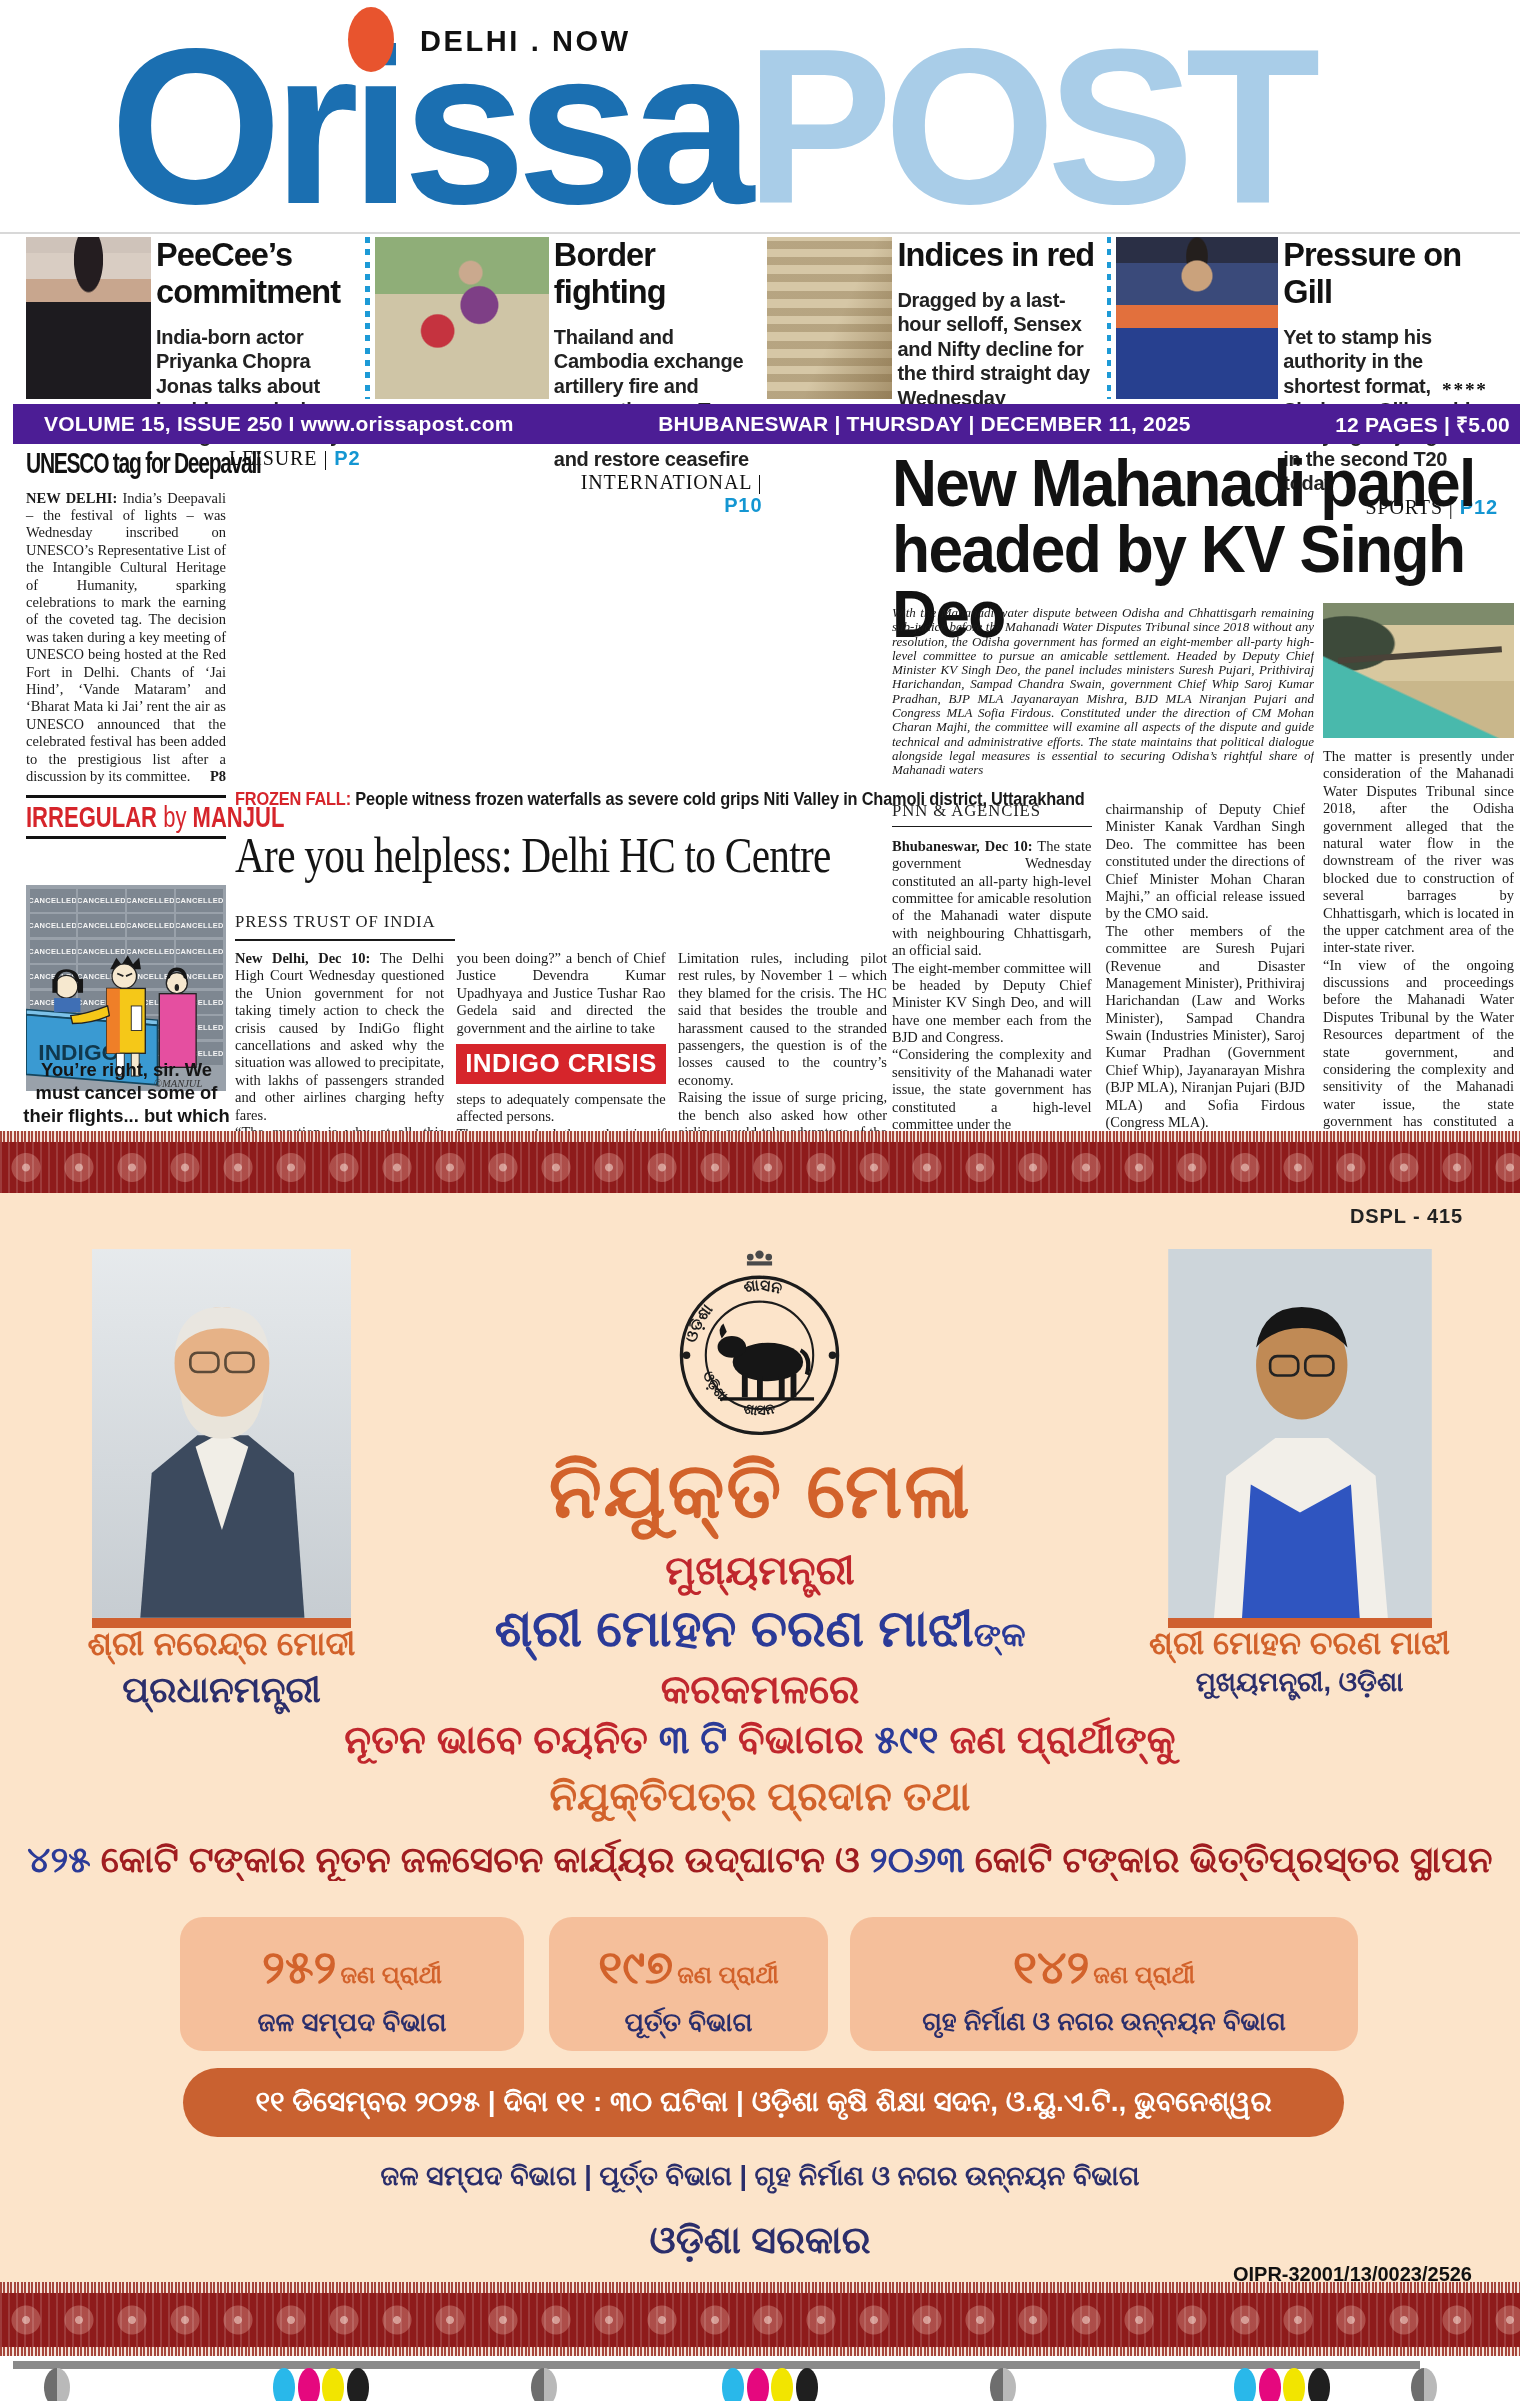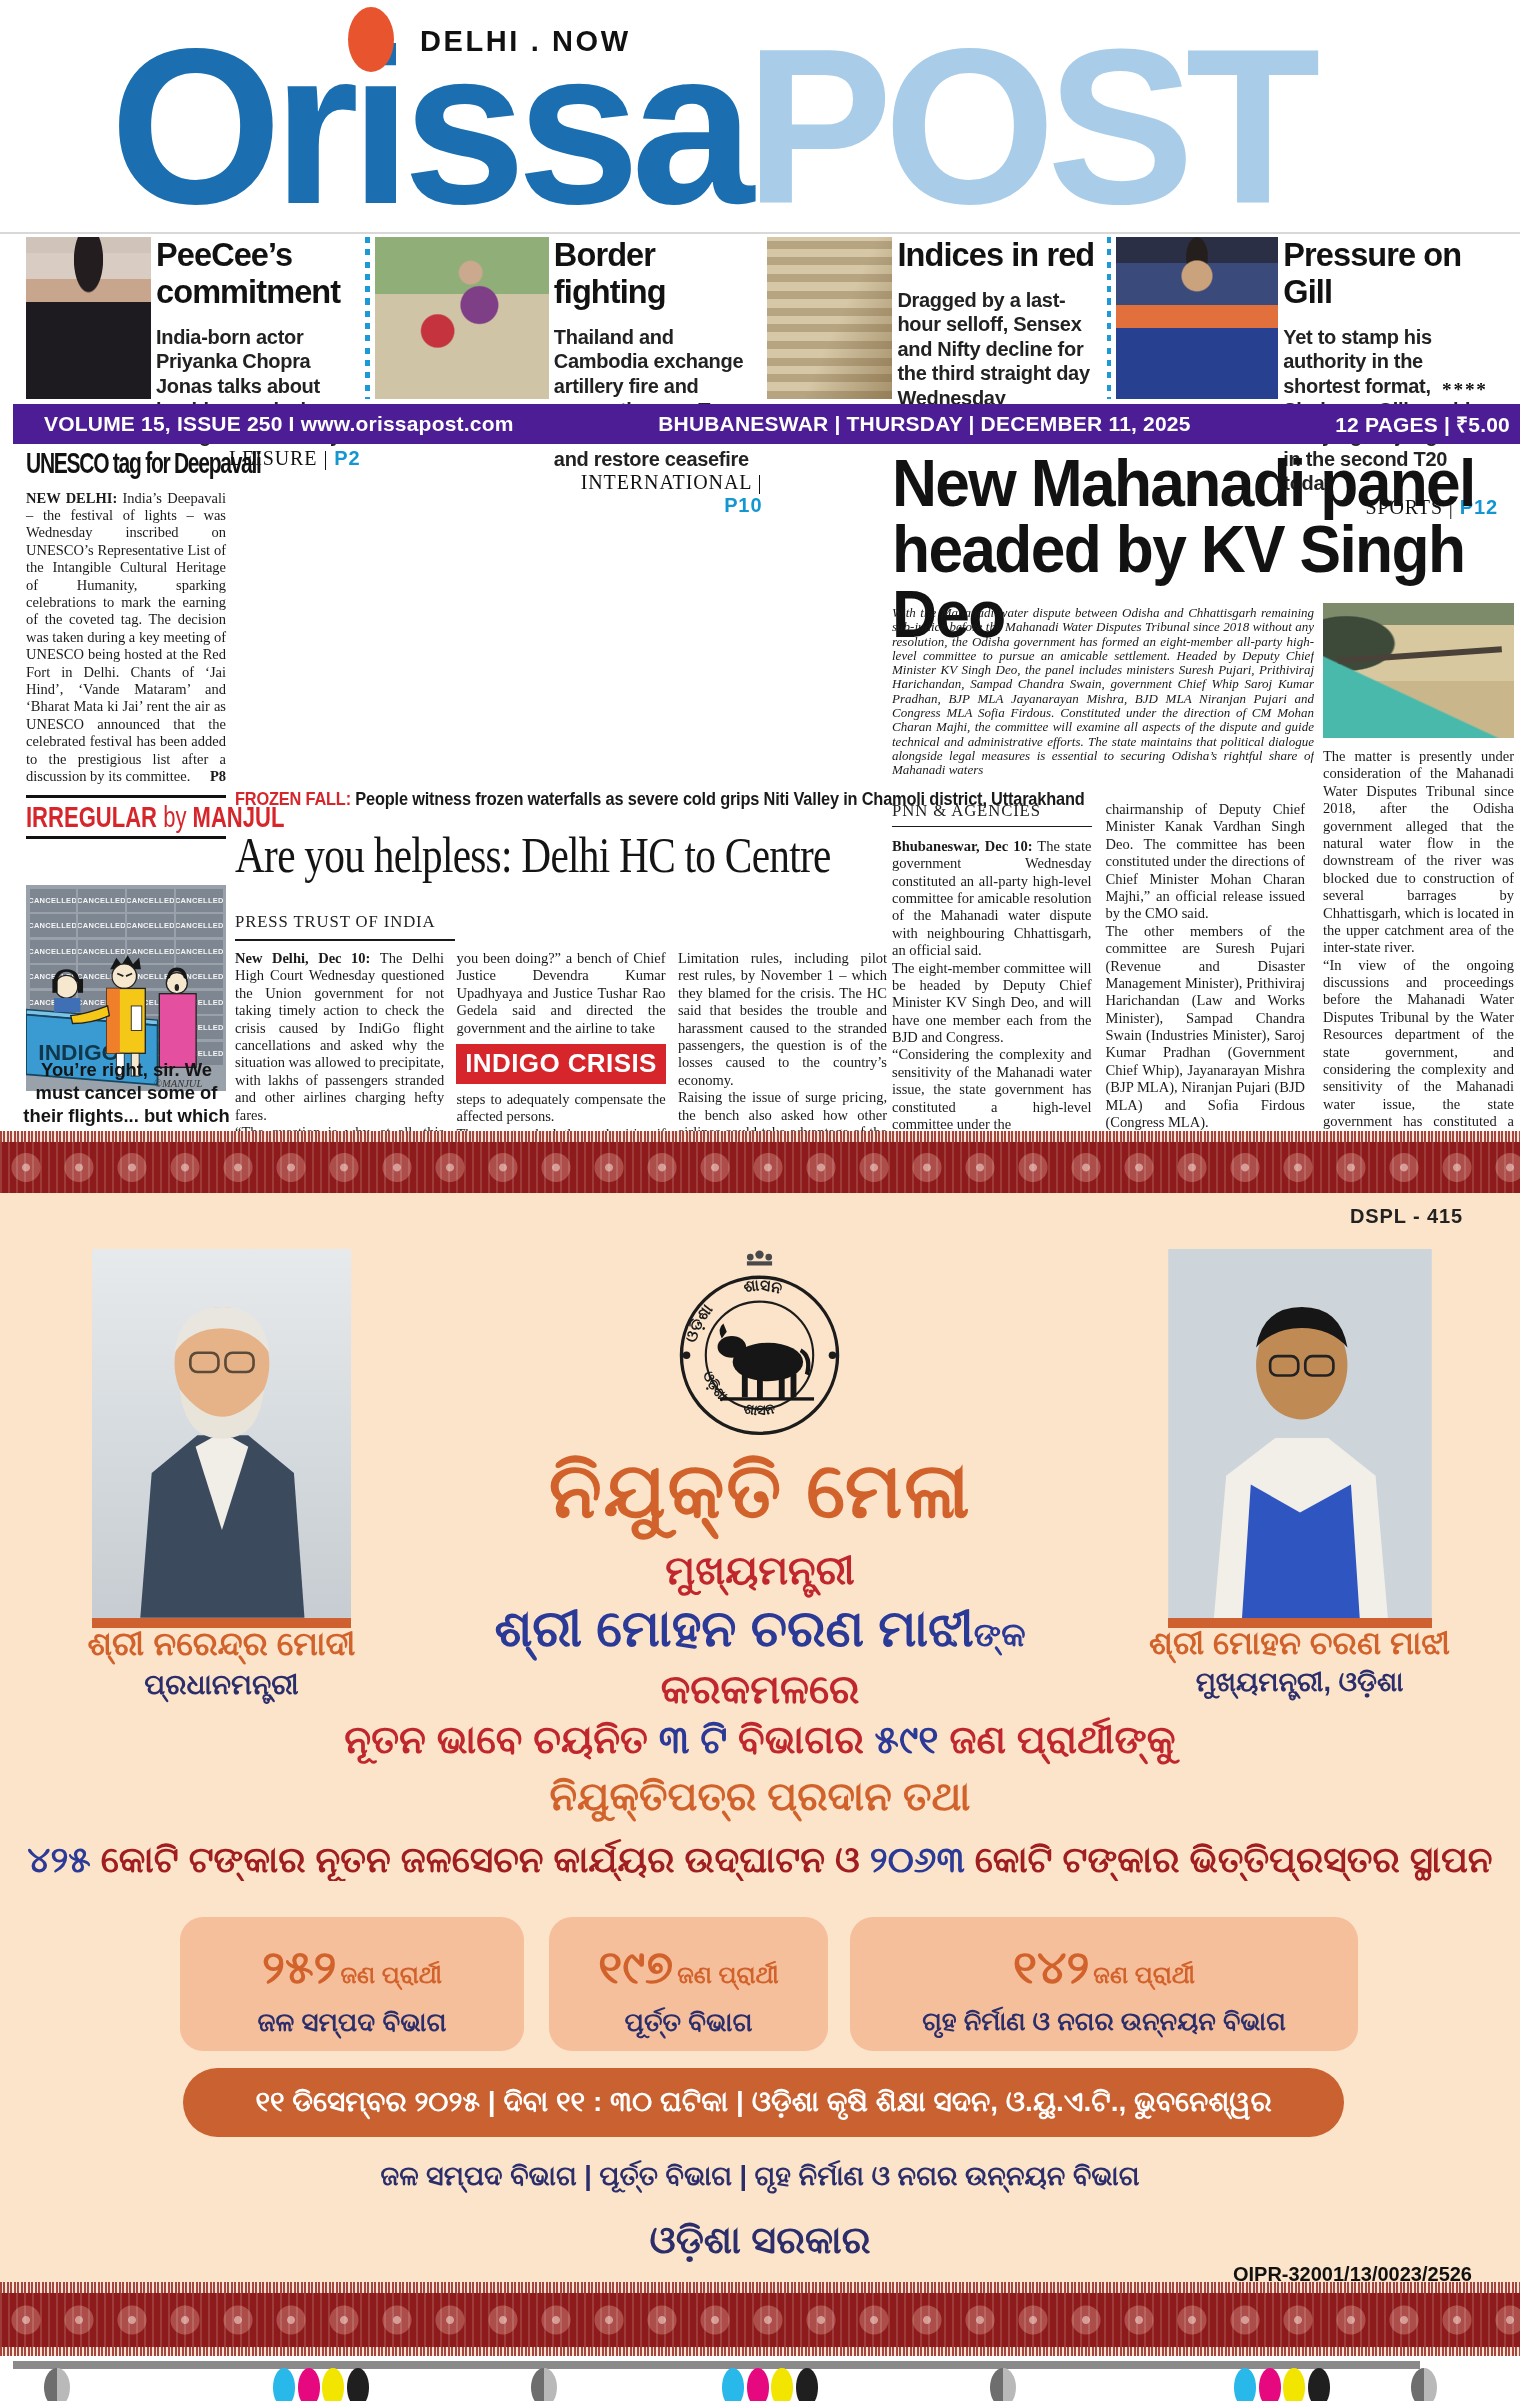--- a/index.html
+++ b/index.html
@@ -247,21 +247,21 @@
         <polygon points="118,225 148,320 178,225 160,215 136,215" fill="#f1eee7"></polygon>
         <ellipse cx="148" cy="130" rx="54" ry="64" fill="#e6b287"></ellipse>
         <path d="M94,118 q6,-52 54,-52 q48,0 54,52 q-18,-28 -54,-28 q-36,0 -54,28z" fill="#e9e6e0"></path>
         <path d="M100,160 q48,62 96,0 q-6,56 -48,56 q-42,0 -48,-56z" fill="#e9e4da"></path>
         <rect x="112" y="118" width="32" height="22" rx="8" fill="none" stroke="#5c4a38" stroke-width="3"></rect>
         <rect x="152" y="118" width="32" height="22" rx="8" fill="none" stroke="#5c4a38" stroke-width="3"></rect>
       </svg>
     </div>
     <div class="abs ctr" style="left:48px;top:432px;width:347px;">
       <div class="orange b" style="font-size:33px;">ଶ୍ରୀ ନରେନ୍ଦ୍ର ମୋଦୀ</div>
-      <div class="navy b" style="font-size:28px;margin-top:5.3px;">ପ୍ରଧାନମନ୍ତ୍ରୀ</div>
+      <div class="navy b" style="font-size:36px;margin-top:5.3px;">ପ୍ରଧାନମନ୍ତ୍ରୀ</div>
     </div>
 
     <div class="abs" style="left:1168px;top:56px;width:264px;height:369px;border-bottom:10.5px solid #cf6030;">
       <svg width="264" height="369" viewBox="0 0 300 420">
         <rect width="300" height="420" fill="#cdd5da"></rect>
         <polygon points="52,420 66,258 122,215 182,215 236,258 250,420" fill="#f2efe9"></polygon>
         <polygon points="84,420 94,268 150,300 208,268 218,420" fill="#2f55c0"></polygon>
         <ellipse cx="152" cy="132" rx="52" ry="62" fill="#c08a55"></ellipse>
         <path d="M100,112 q8,-46 52,-46 q44,0 52,46 q-20,-22 -52,-22 q-32,0 -52,22z" fill="#161616"></path>
         <rect x="116" y="122" width="32" height="22" rx="8" fill="none" stroke="#222" stroke-width="3"></rect>

